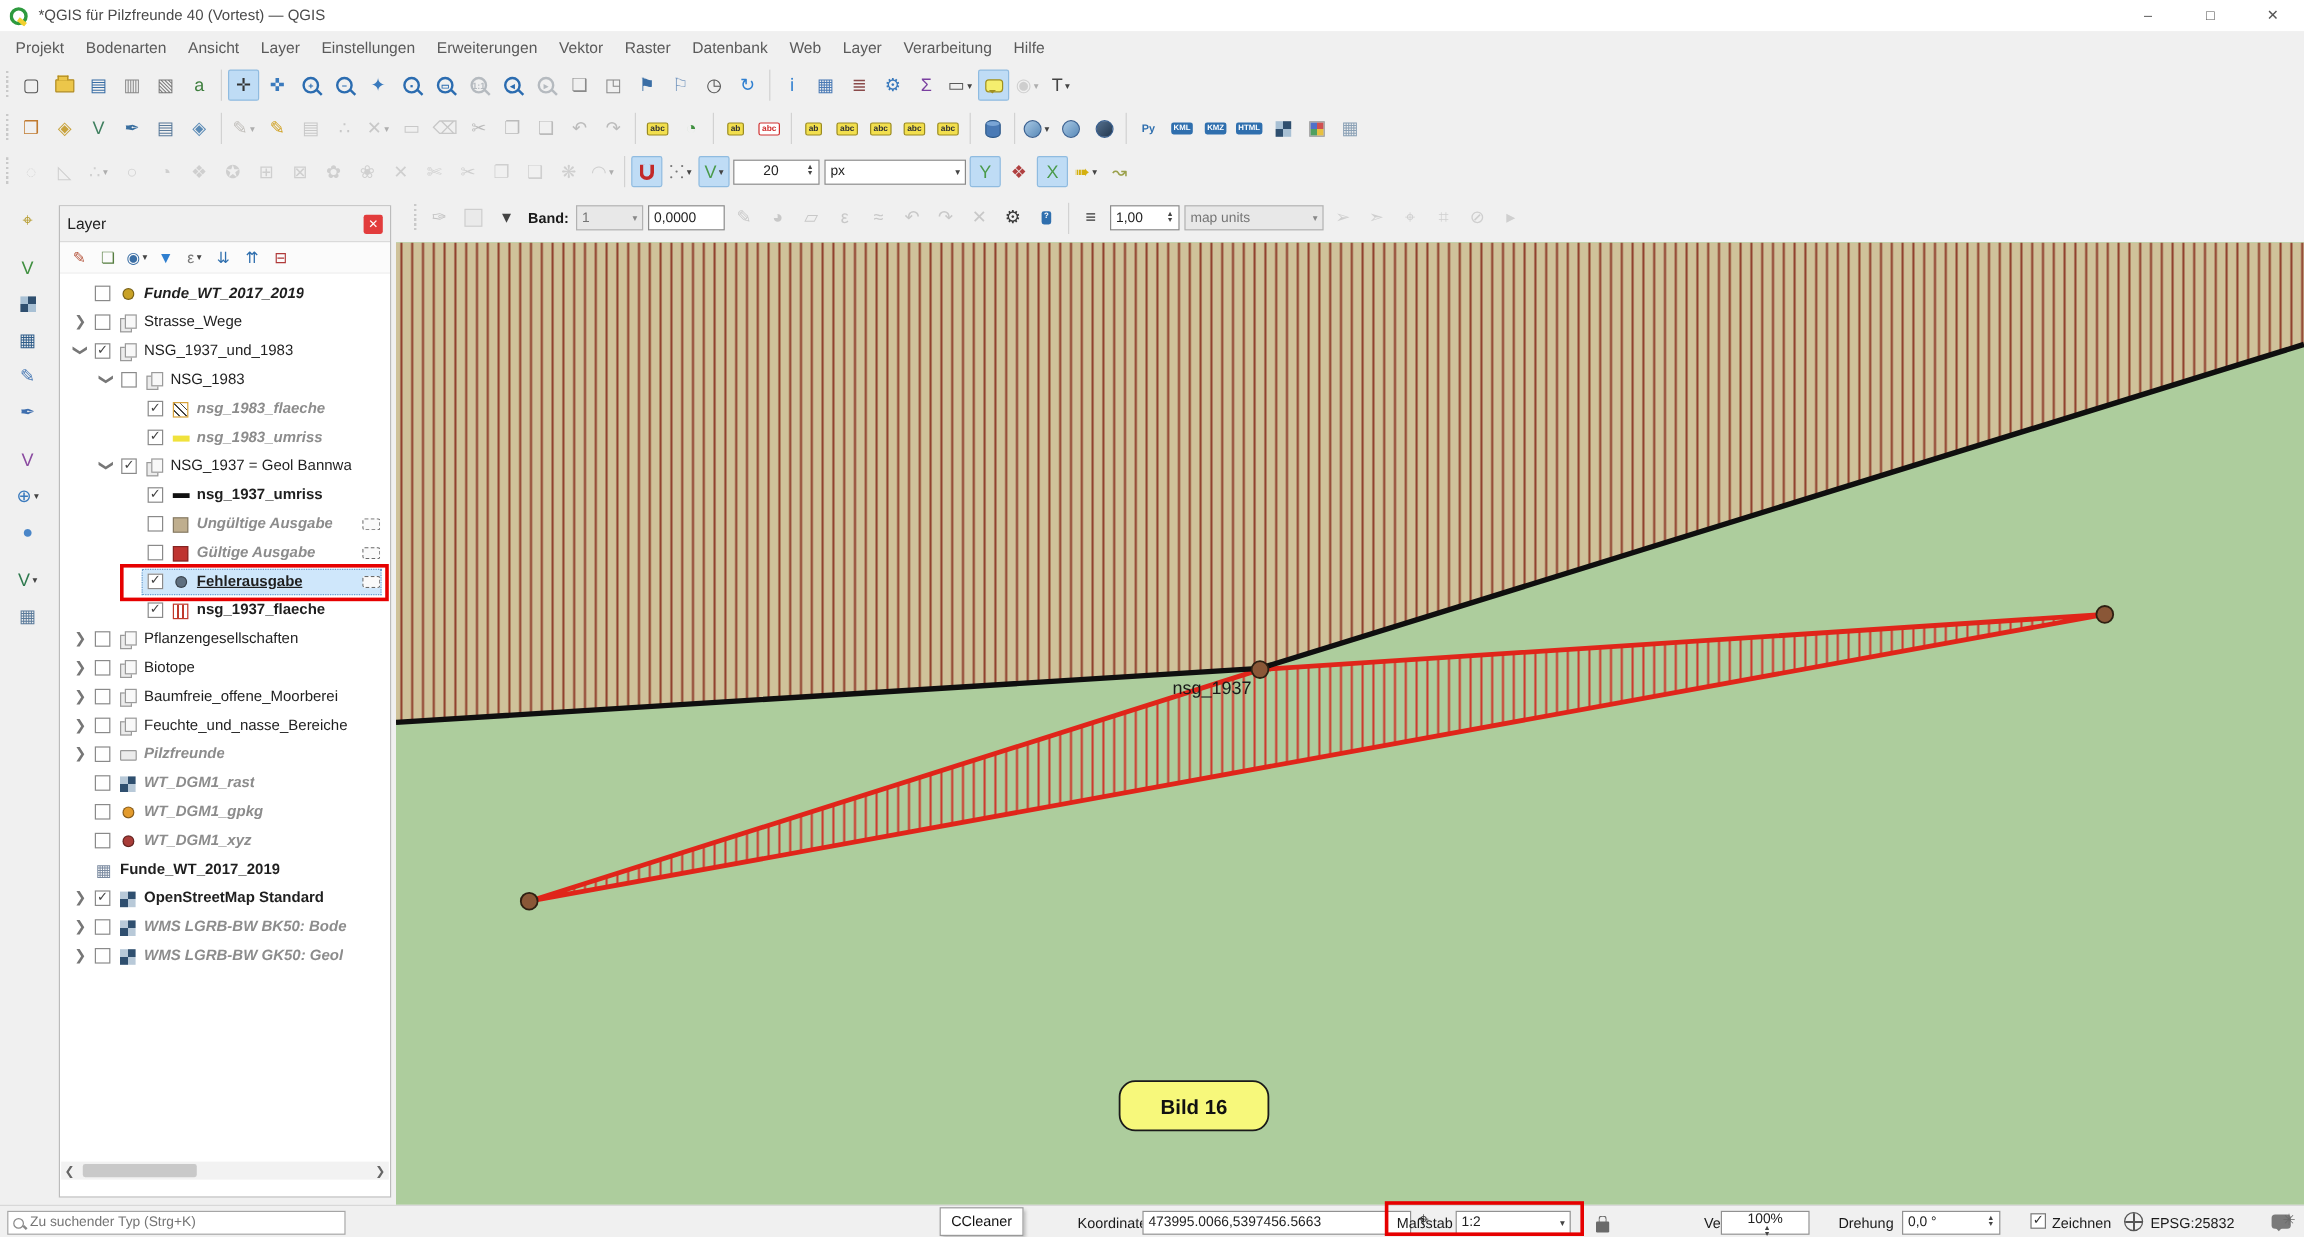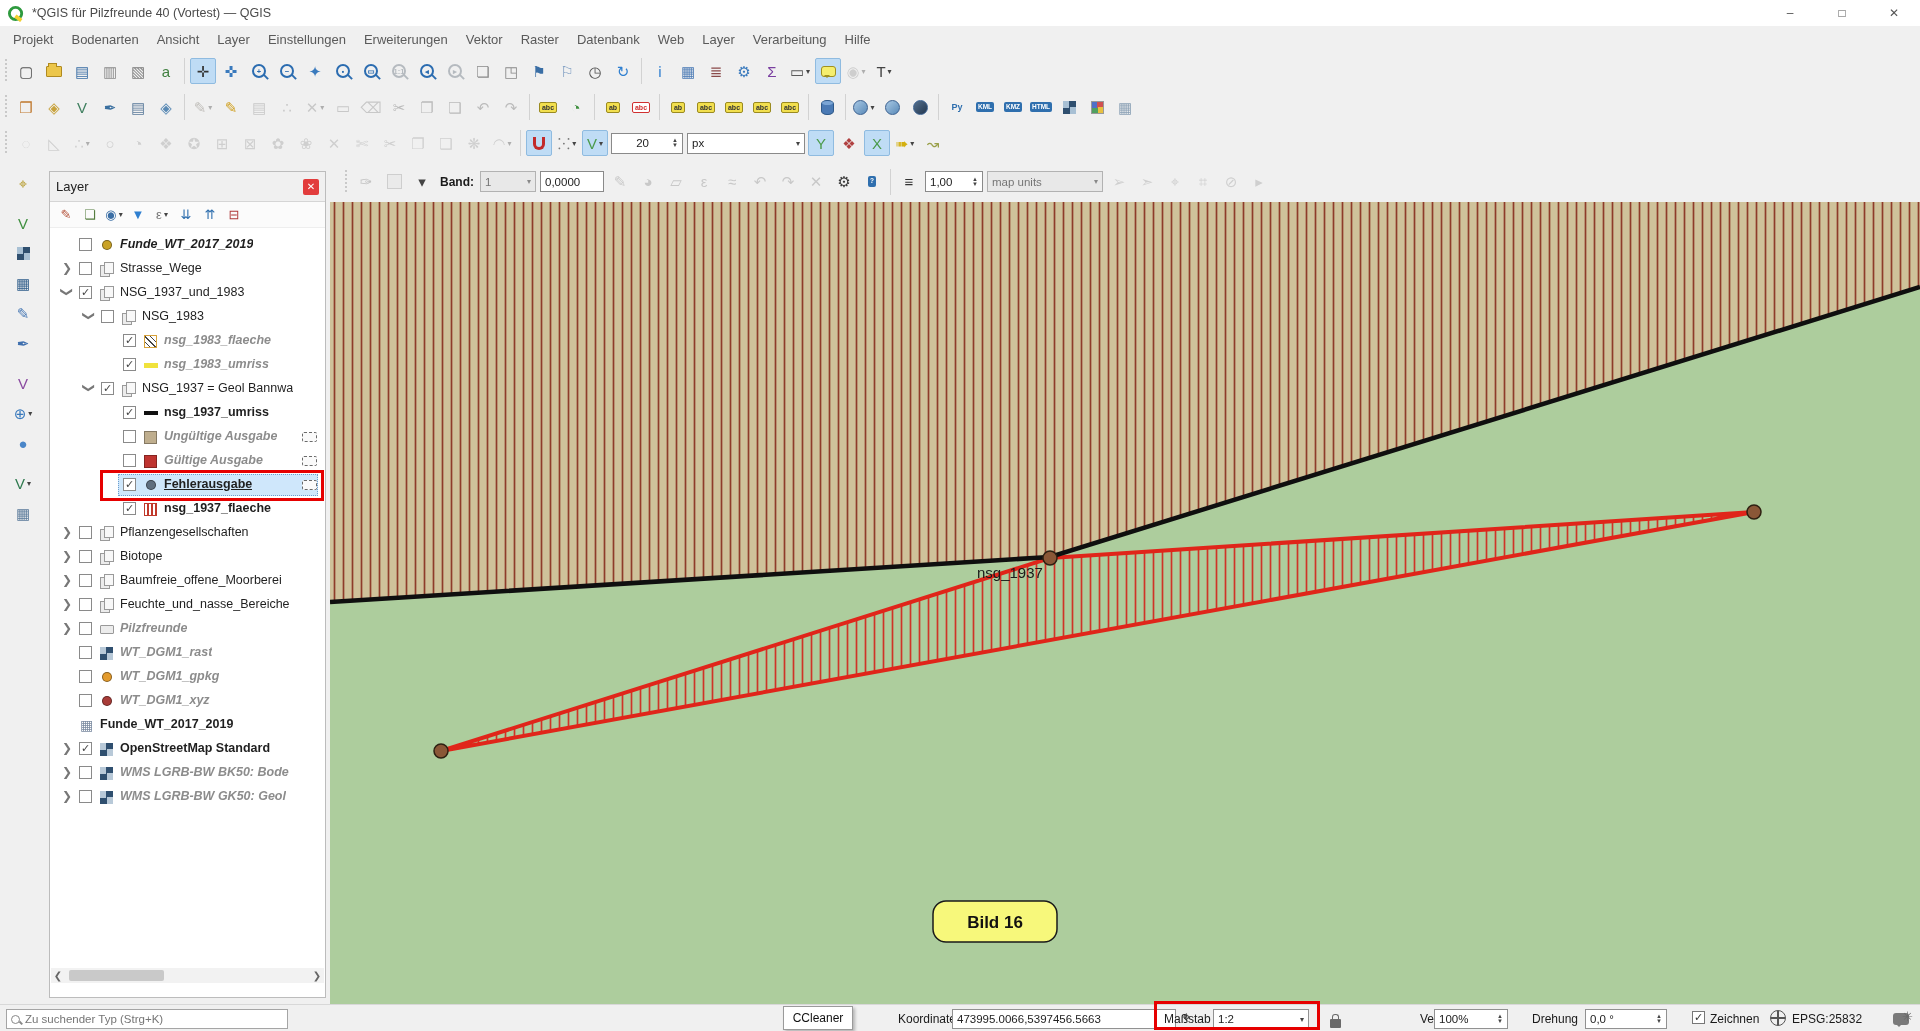--- a/index.html
+++ b/index.html
@@ -905,21 +905,21 @@
     <span class="sb-abs sb-label" style="left:898px;">Koordinate</span>
     <input class="sb-abs sb-input" style="left: 952px; width: 224px;" value="473995.0066,5397456.5663">
     <span class="sb-abs" style="left:1181px;left:1182px;top:3px;font-size:15px;color:#333;">⌖</span>
     <span class="sb-abs sb-label" style="left:1164px;">Maßstab</span>
     <div class="sb-abs sb-select" style="left:1213px;width:96px;">
       <span>1:2</span>
       <span class="dd">▾</span>
     </div>
     <span class="sb-abs lock" style="left:1330px;top:9px;"></span>
     <span class="sb-abs sb-label" style="left:1420px;text-align:right;">Vergrößerung</span>
-    <div class="sb-abs sb-select" style="left:1434px;width:74px;background:#fff;">
+    <div class="sb-abs sb-select" style="left:1434px;width:74px;background:#fff;flex-direction:column;">
       <span>100%</span>
       <span class="spincol">
           <span>▲</span>
           <span>▼</span>
         </span>
     </div>
     <span class="sb-abs sb-label" style="left:1532px;">Drehung</span>
     <div class="sb-abs sb-select" style="left:1585px;width:82px;background:#fff;">
       <span>0,0 °</span>
       <span class="spincol">

